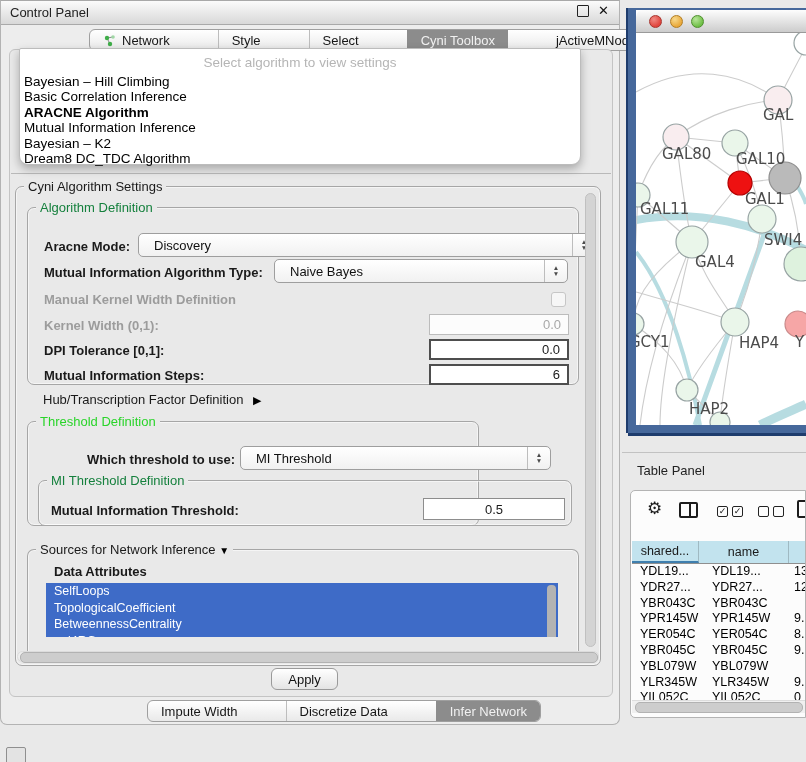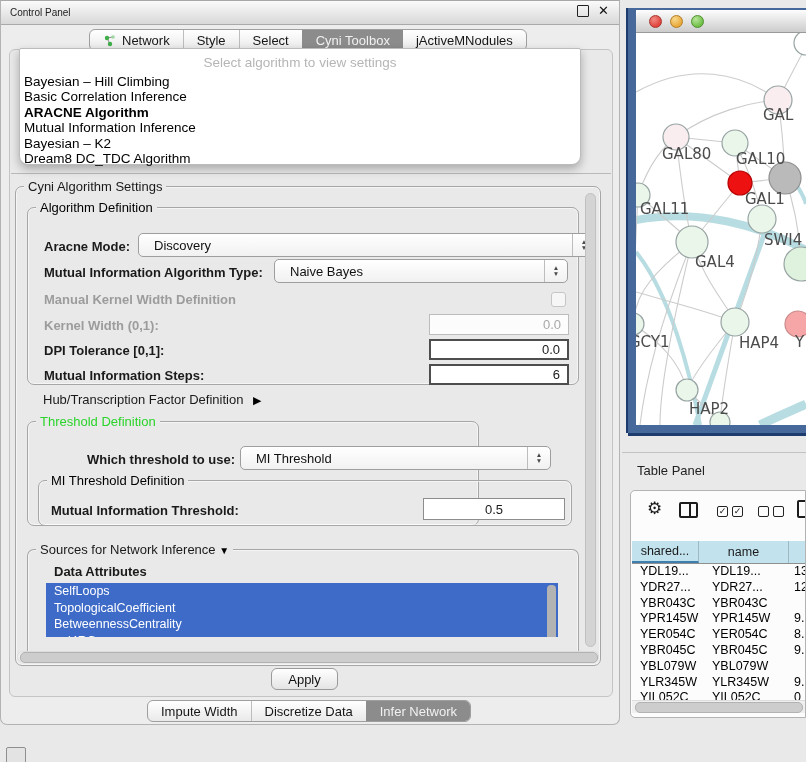--- a/index.html
+++ b/index.html
@@ -4,28 +4,28 @@
 <style>
   html,body{margin:0;padding:0;background:#e9e9e9;}
   .stage{position:relative;width:806px;height:762px;background:#e9e9e9;overflow:hidden;
          font-family:"Liberation Sans","DejaVu Sans",sans-serif;color:#1a1a1a;font-size:13px;}
 
   
   .cpw{position:absolute;left:0;top:8;width:620px;height:725px;background:#ededed;
        border:1px solid #b3b3b3;border-top-color:#a8a8a8;border-radius:0 0 7px 7px;box-sizing:border-box;}
   .cpw-titlebar{position:absolute;left:0;top:0;width:618px;height:23px;
        background:linear-gradient(#fbfbfb,#d8d8d8);border-bottom:1px solid #a9a9a9;display:flex;align-items:center;}
-  .cpw-title{padding-left:9px;font-size:10px;color:#222;}
+  .cpw-title{padding-left:9px;font-size:13px;color:#222;}
   .winbtns{position:absolute;right:10px;top:3px;display:flex;gap:9px;align-items:center;}
   .float-btn{width:10px;height:10px;border:1.6px solid #222;border-radius:1px;background:transparent;}
   .close-btn{font-size:13px;font-weight:900;color:#111;line-height:14px;}
 
   
   .tabcapsule{position:absolute;display:flex;height:22px;border:1px solid #9f9f9f;border-radius:6px;
-       background:linear-gradient(#ffffff,#e9e9e9);overflow:hidden;box-sizing:border-box;}
+       background:linear-gradient(#ffffff,#e9e9e9);overflow:hidden;box-sizing:border-box;gap:35px;}
   .tabseg{display:flex;align-items:center;padding:0 13px;font-size:13px;color:#161616;border-left:1px solid #bdbdbd;white-space:nowrap;}
   .tabseg:first-child{border-left:none;}
   .tabseg.sel{background:#8c8c8c;color:#f1f1f1;border-left-color:#8c8c8c;}
   .tabseg.sel + .tabseg{border-left:none;}
   .nettab-icon{width:14px;height:13px;margin-right:5px;}
 
   
   .cp-inner{position:absolute;left:8px;top:48px;width:604px;height:648px;background:#e9e9e9;
        border:1px solid #c4c4c4;border-radius:6px;box-sizing:border-box;}
 
@@ -37,21 +37,21 @@
   .dd-items{position:absolute;left:0;top:25px;width:100%;}
   .dd-item{padding:0 4px;font-size:13.5px;line-height:15.4px;color:#000;}
   .dd-item.hl{font-weight:bold;}
 
   .sepline{position:absolute;left:10px;top:172px;width:600px;height:0;border-top:1px solid #b9b9b9;}
 
   
   .grp{position:absolute;border:1px solid #a6a6a6;border-radius:7px;box-sizing:border-box;
        box-shadow:inset 0 0 0 1px rgba(255,255,255,.55);}
   .grp-title{position:absolute;top:-8px;left:8px;background:#e9e9e9;padding:0 4px;font-size:13px;line-height:15px;white-space:nowrap;}
-  .t-blue{color:#000000;}
+  .t-blue{color:#15803d;}
   .t-green{color:#2ad42a;}
 
   .lbl{position:absolute;font-weight:bold;font-size:13px;white-space:nowrap;}
   .lbl.plain{font-weight:normal;}
   .lbl.dis{color:#9c9c9c;}
 
   .combo{position:absolute;height:24px;border:1px solid #9e9e9e;border-radius:5px;
        background:linear-gradient(#ffffff,#f1f1f1);box-sizing:border-box;display:flex;align-items:center;}
   .combo-text{padding-left:15px;font-size:13px;color:#111;flex:1;}
   .stepper{width:22px;align-self:stretch;border-left:1px solid #bdbdbd;display:flex;flex-direction:column;

